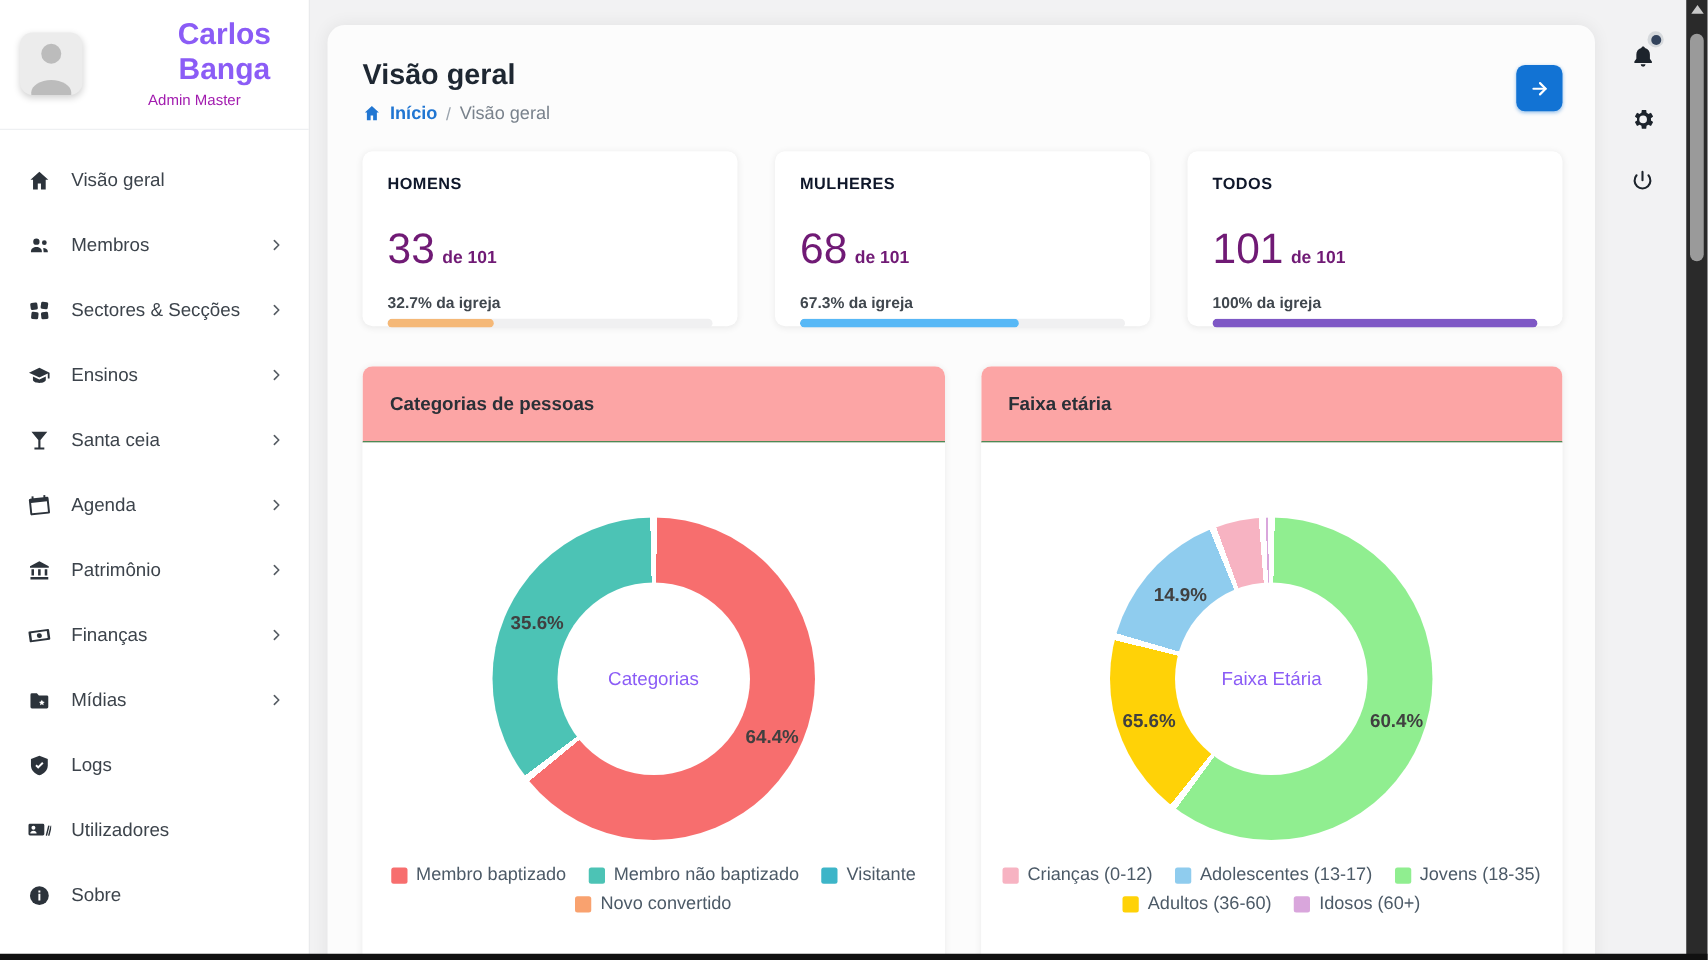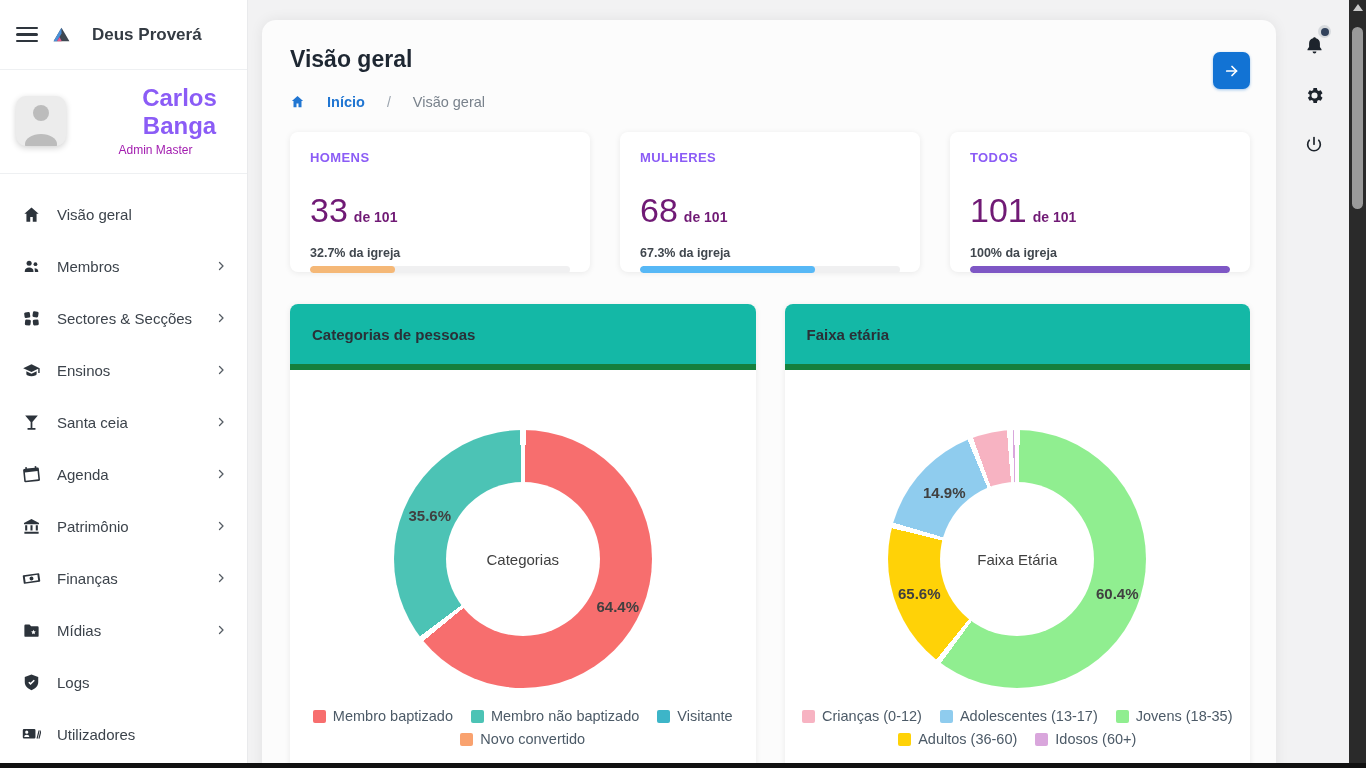--- a/index.html
+++ b/index.html
@@ -32,55 +32,55 @@
   .sb-icon svg { width:19px; height:19px; }
   .sb-label { font-size:15px; color:#3c434b; flex:1 1 auto; }
   .sb-caret { color:#555c63; display:flex; }
 
   
   .main-panel { position:absolute; left:262px; top:20px; width:1014px; height:1100px;
     background:#fcfcfc; border-radius:14px; box-shadow:0 0 14px rgba(0,0,0,.07);
     padding:26px 26px 26px 28px; }
   .page-head { display:flex; justify-content:space-between; align-items:flex-start; }
   .page-title { font-size:23px; font-weight:700; color:#1e2732; }
-  .breadcrumb { display:flex; align-items:flex-start; gap:22px; margin-top:21px; }
+  .breadcrumb { display:flex; align-items:flex-start; gap:7px; margin-top:10px; }
   .bc-home { color:#2176d2; display:flex; }
   .bc-link { font-size:14.5px; font-weight:700; color:#2176d2; text-decoration:none; cursor:pointer; }
   .bc-sep { font-size:14px; color:#9aa3ad; }
   .bc-current { font-size:14.5px; color:#79828c; }
   .fab-btn { width:37px; height:37px; background:#1273d4; border:none; border-radius:7px;
     display:flex; align-items:center; justify-content:center; cursor:pointer; margin-top:6px;
     box-shadow:0 1px 3px rgba(18,115,212,.4); }
 
   
   .stats-row { display:flex; gap:30px; margin-top:22px; }
   .stat-card { width:300px; height:140px; background:#fff; border-radius:8px;
     box-shadow:0 1px 6px rgba(0,0,0,.08); padding:18px 20px 16px; }
-  .stat-label { font-size:13px; font-weight:700; letter-spacing:.4px; color:#8b5cf6; }
+  .stat-label { font-size:13px; font-weight:700; letter-spacing:.4px; color:#0f172a; }
   .stat-number { margin-top:26px; color:#701a75; }
   .stat-value { font-size:34px; font-weight:500; }
   .stat-suffix { font-size:14px; font-weight:700; margin-left:6px; }
   .stat-note { font-size:12.5px; font-weight:700; color:#40474e; margin-top:16px; }
   .progress { height:7px; background:#f0f0f1; border-radius:4px; margin-top:6px; overflow:hidden; }
   .progress-fill { height:100%; border-radius:4px; width:0; }
 
   
   .charts-row { display:flex; gap:29px; margin-top:32px; }
   .chart-card { flex:1 1 0; background:#fff; border-radius:8px;
     box-shadow:0 1px 6px rgba(0,0,0,.08); overflow:hidden; }
-  .chart-card-header { background:#14b8a6; border-bottom:6px solid #15803d;
+  .chart-card-header { background:#fca5a5; border-bottom:1px solid #15803d;
     padding:22px 22px 20px; }
   .chart-card-title { font-size:15px; font-weight:700; color:#2a3037; }
   .chart-card-body { background:#fff; padding:60px 10px 40px; display:flex;
     flex-direction:column; align-items:center; height:520px; }
   .donut { position:relative; width:258px; height:258px; border-radius:50%; }
   .donut-hole { position:absolute; left:50%; top:50%; transform:translate(-50%,-50%);
     width:154px; height:154px; background:#fff; border-radius:50%;
     display:flex; align-items:center; justify-content:center; }
-  .donut-center-label { font-size:15px; color:#404040; }
+  .donut-center-label { font-size:15px; color:#8b5cf6; }
   .pct-label { position:absolute; transform:translate(-50%,-50%); color:#404040;
     font-size:15px; font-weight:700; }
   .legend { display:flex; flex-wrap:wrap; justify-content:center; column-gap:18px;
     row-gap:7px; margin-top:20px; max-width:450px; }
   .legend-item { display:flex; align-items:center; gap:7px; cursor:pointer; }
   .legend-item .swatch { width:13px; height:13px; border-radius:2px; display:inline-block; }
   .legend-item .lg-text { font-size:14.5px; color:#4c5a67; }
 
   
   .right-rail { position:absolute; right:16px; top:0; width:72px; height:768px; z-index:4; }
@@ -101,35 +101,20 @@
     border-bottom:7px solid #c9c9c9; }
   .scroll-thumb { position:absolute; top:27px; left:3px; width:11px; height:182px;
     background:#9a9a9a; border-radius:6px; }
   .bottom-edge { position:absolute; left:0; bottom:0; width:1366px; height:5px;
     background:#111; z-index:11; }
 </style>
 </head>
 <body>
 
 <aside class="sidebar">
-  <div class="sb-header">
-    <div class="hamburger">
-      <span></span>
-        <span></span>
-        <span></span>
-    </div>
-    <span class="sb-icon" style="width:26px;height:24px">
-      <svg viewBox="0 0 36 30" width="26" height="24">
-          <path d="M18 2L33 28H3z" fill="#3e4752"></path>
-          <path d="M18 2L3 28h6.5l8.5-15z" fill="#4a90d9"></path>
-          <path d="M9.5 28l4.7-8.4 4.3 8.4z" fill="#e85b8a"></path>
-        </svg>
-    </span>
-    <span class="brand-name">Deus Proverá</span>
-  </div>
 
   <div class="sb-user">
     <div class="avatar">
       <div class="head"></div>
         <div class="body"></div>
     </div>
     <div class="user-meta">
       <div class="user-name">Carlos Banga</div>
       <div class="user-role">Admin Master</div>
     </div>

